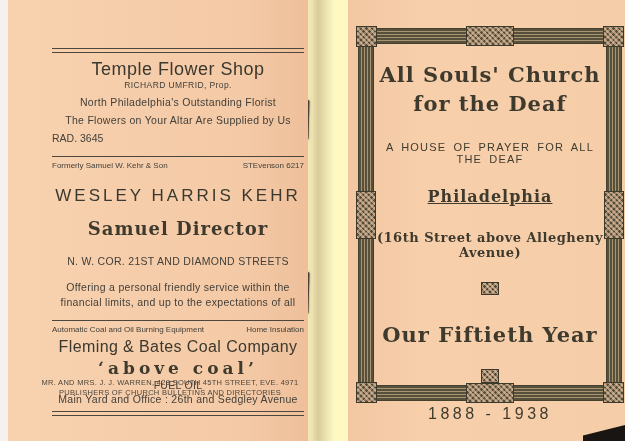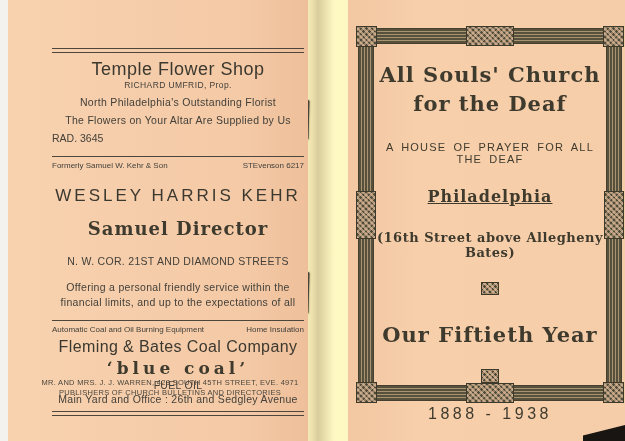--- a/index.html
+++ b/index.html
@@ -122,21 +122,21 @@
       </div>
 
       <div class="rule" style="margin-top:12px;"></div>
 
       <div class="ad">
         <div class="ad-row-sm mt4">
           <span>Automatic Coal and Oil Burning Equipment</span>
           <span>Home Insulation</span>
         </div>
         <div class="fleming mt4">Fleming &amp; Bates Coal Company</div>
-        <div class="blackletter bluecoal" style="margin-top:2px;">‘blue coal’</div>
+        <div class="blackletter bluecoal" style="margin-top:2px;">‘above coal’</div>
         <div class="ad-line" style="margin-top:1px;">FUEL OIL</div>
         <div class="ad-line" style="margin-top:2px;">Main Yard and Office : 26th and Sedgley Avenue</div>
       </div>
 
       <div class="rule-double" style="margin-top:6px;"></div>
     </div>
 
     <div class="lp-footer">
       <div>MR. AND MRS. J. J. WARREN, 428 SOUTH 45TH STREET, EVE. 4971</div>
       <div>PUBLISHERS OF CHURCH BULLETINS AND DIRECTORIES</div>
@@ -160,21 +160,21 @@
       <div class="knot knot-ctr-v kcv-right"></div>
     </div>
 
     <div class="rp-content">
       <div class="blackletter rp-title">
         <div>All Souls' Church</div>
         <div>for the Deaf</div>
       </div>
       <div class="rp-subtitle">A HOUSE OF PRAYER FOR ALL THE DEAF</div>
       <div class="blackletter rp-city">Philadelphia</div>
-      <div class="blackletter rp-location">(16th Street above Allegheny Bates)</div>
+      <div class="blackletter rp-location">(16th Street above Allegheny Avenue)</div>
       <div class="fleuron"></div>
       <div class="blackletter rp-fiftieth">Our Fiftieth Year</div>
       <div class="fleuron"></div>
       <div class="rp-years">1888 - 1938</div>
     </div>
   </div>
 
   <div class="corner-black"></div>
 </div>
 

